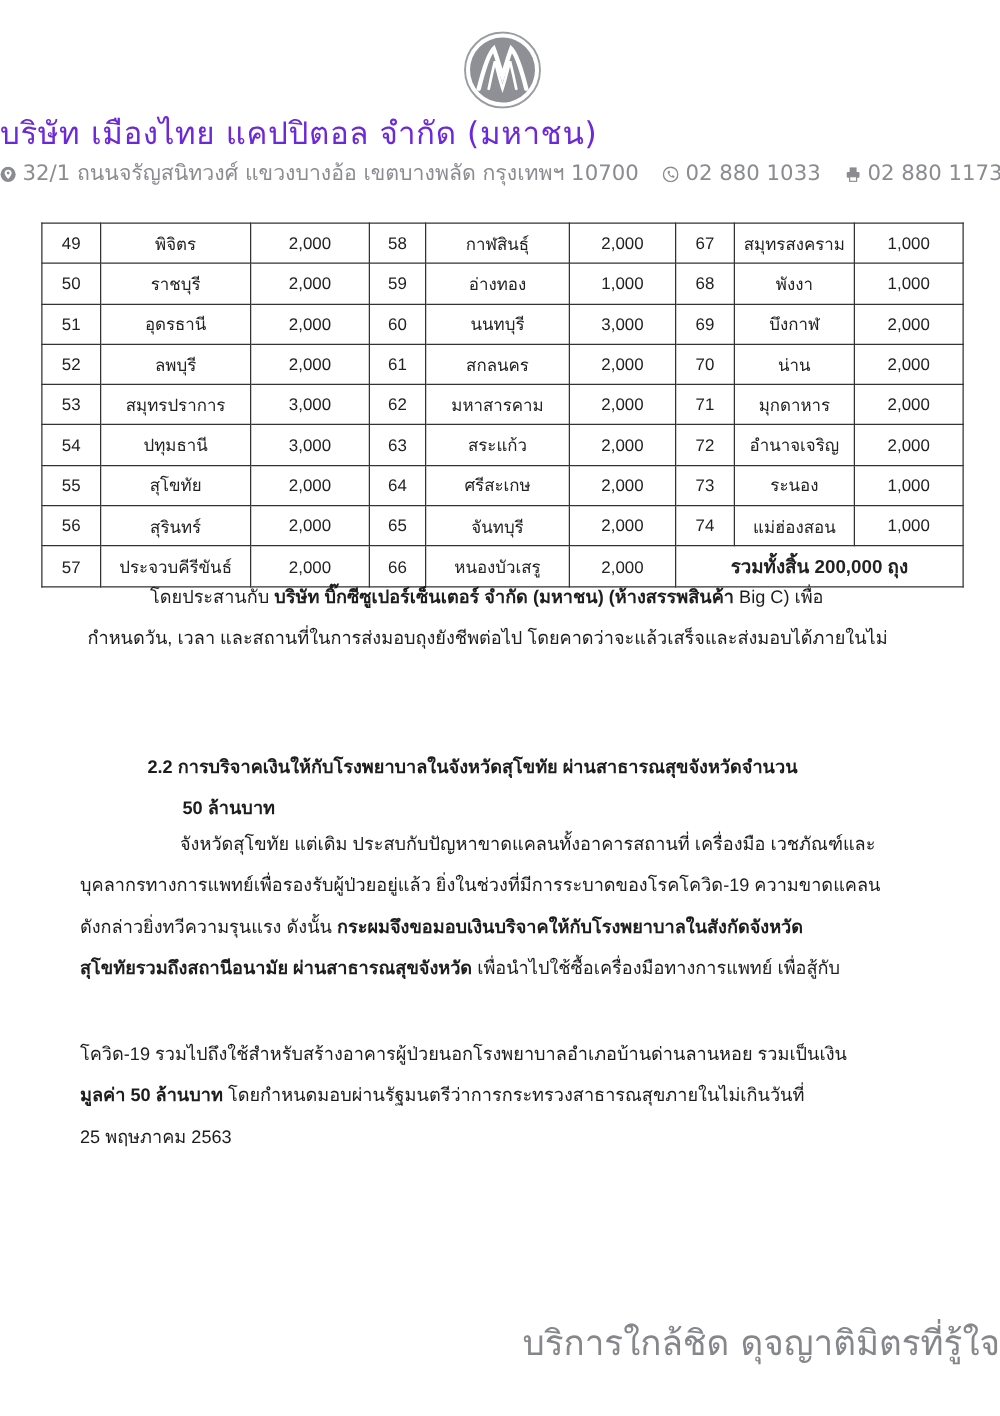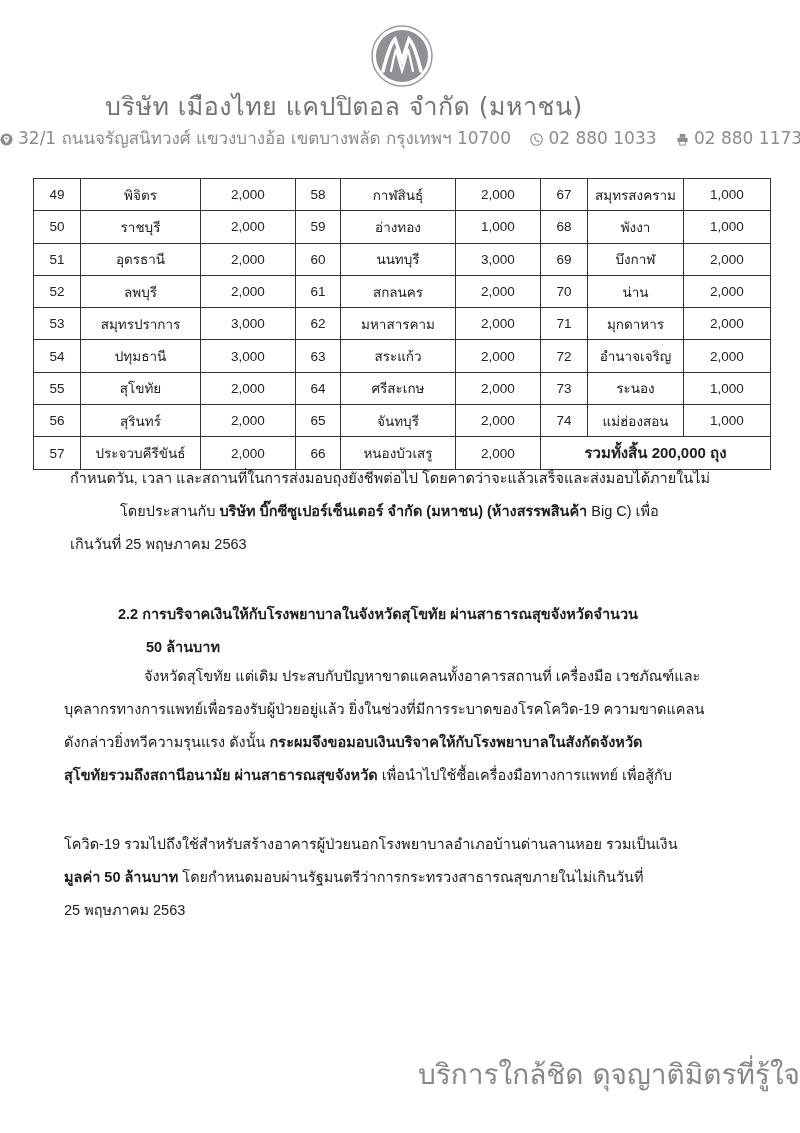--- a/index.html
+++ b/index.html
@@ -1,20 +1,20 @@
 <!DOCTYPE html>
 <html><head>
 <meta charset="utf-8">
 <style>
   html, body { margin: 0; padding: 0; background: #ffffff; }
   body { width: 800px; height: 1133px; position: relative; overflow: hidden;
          font-family: "DejaVu Sans", "Liberation Sans", sans-serif; color: #1a1a1a; }
   .logo { position: absolute; left: 371px; top: 25px; width: 62px; height: 62px; }
-  .company { position: absolute; left: 0; width: 688px; top: 86px; text-align: center;
-             font-size: 25px; color: #737373; letter-spacing: 0.5px; }
+  .company { position: absolute; left: 0; width: 688px; top: 86px; 
+             font-size: 25px; color: #6d28d9; letter-spacing: 0.5px; }
   .contact { position: absolute; left: 0; width: 800px; top: 124px; text-align: center;
              font-size: 17px; color: #8a8c90; white-space: nowrap; }
   .contact .ic { display: inline-block; width: 13px; height: 13px; vertical-align: -2px; margin: 0 5px 0 14px; }
   .contact .ic:first-child { margin-left: 0; }
   table.prov { position: absolute; left: 33px; top: 178px; border-collapse: collapse;
                font-family: "Liberation Sans", sans-serif; font-size: 13.5px; color: #222; }
   table.prov td { border: 1.4px solid #333; height: 31.3px; padding: 0; text-align: center; }
   .total { font-weight: bold; font-size: 15px; }
   .para { position: absolute; font-family: "Liberation Sans", sans-serif; font-size: 14.5px;
           color: #1d1d1d; line-height: 33px; }
@@ -158,25 +158,24 @@
         <td>2,000</td>
         <td>66</td>
         <td>หนองบัวเสรู</td>
         <td>2,000</td>
         <td colspan="3" class="total">รวมทั้งสิ้น  200,000 ถุง</td>
       </tr>
     </tbody>
 </table>
 
 <div class="para" style="left:70px; top:462px; width:700px;">
-  <div style="white-space:nowrap;">กำหนดวัน, เวลา และสถานที่ในการส่งมอบถุงยังชีพต่อไป โดยคาดว่าจะแล้วเสร็จและส่งมอบได้ภายในไม่</div>
   <div style="padding-left:50px; white-space:nowrap;">
     <span>โดยประสานกับ </span><b>บริษัท บิ๊กซีซูเปอร์เซ็นเตอร์ จำกัด (มหาชน) (ห้างสรรพสินค้า</b><span> Big   C)  เพื่อ</span>
   </div>
-  <div style="white-space:nowrap;">เกินวันที่ 25 พฤษภาคม 2563</div>
+  <div style="white-space:nowrap;">กำหนดวัน, เวลา และสถานที่ในการส่งมอบถุงยังชีพต่อไป โดยคาดว่าจะแล้วเสร็จและส่งมอบได้ภายในไม่</div>
 </div>
 
 <div class="para" style="left:118px; top:598px; width:670px; font-weight:bold; font-size:14.5px;">
   <div style="white-space:nowrap;">2.2 การบริจาคเงินให้กับโรงพยาบาลในจังหวัดสุโขทัย ผ่านสาธารณสุขจังหวัดจำนวน</div>
   <div style="padding-left:28px; white-space:nowrap;">50 ล้านบาท</div>
 </div>
 
 <div class="para" style="left:64px; top:660px; width:710px;">
   <div style="padding-left:80px; white-space:nowrap;">จังหวัดสุโขทัย แต่เดิม ประสบกับปัญหาขาดแคลนทั้งอาคารสถานที่ เครื่องมือ เวชภัณฑ์และ</div>
   <div style="white-space:nowrap;">บุคลากรทางการแพทย์เพื่อรองรับผู้ป่วยอยู่แล้ว ยิ่งในช่วงที่มีการระบาดของโรคโควิด-19 ความขาดแคลน</div>

